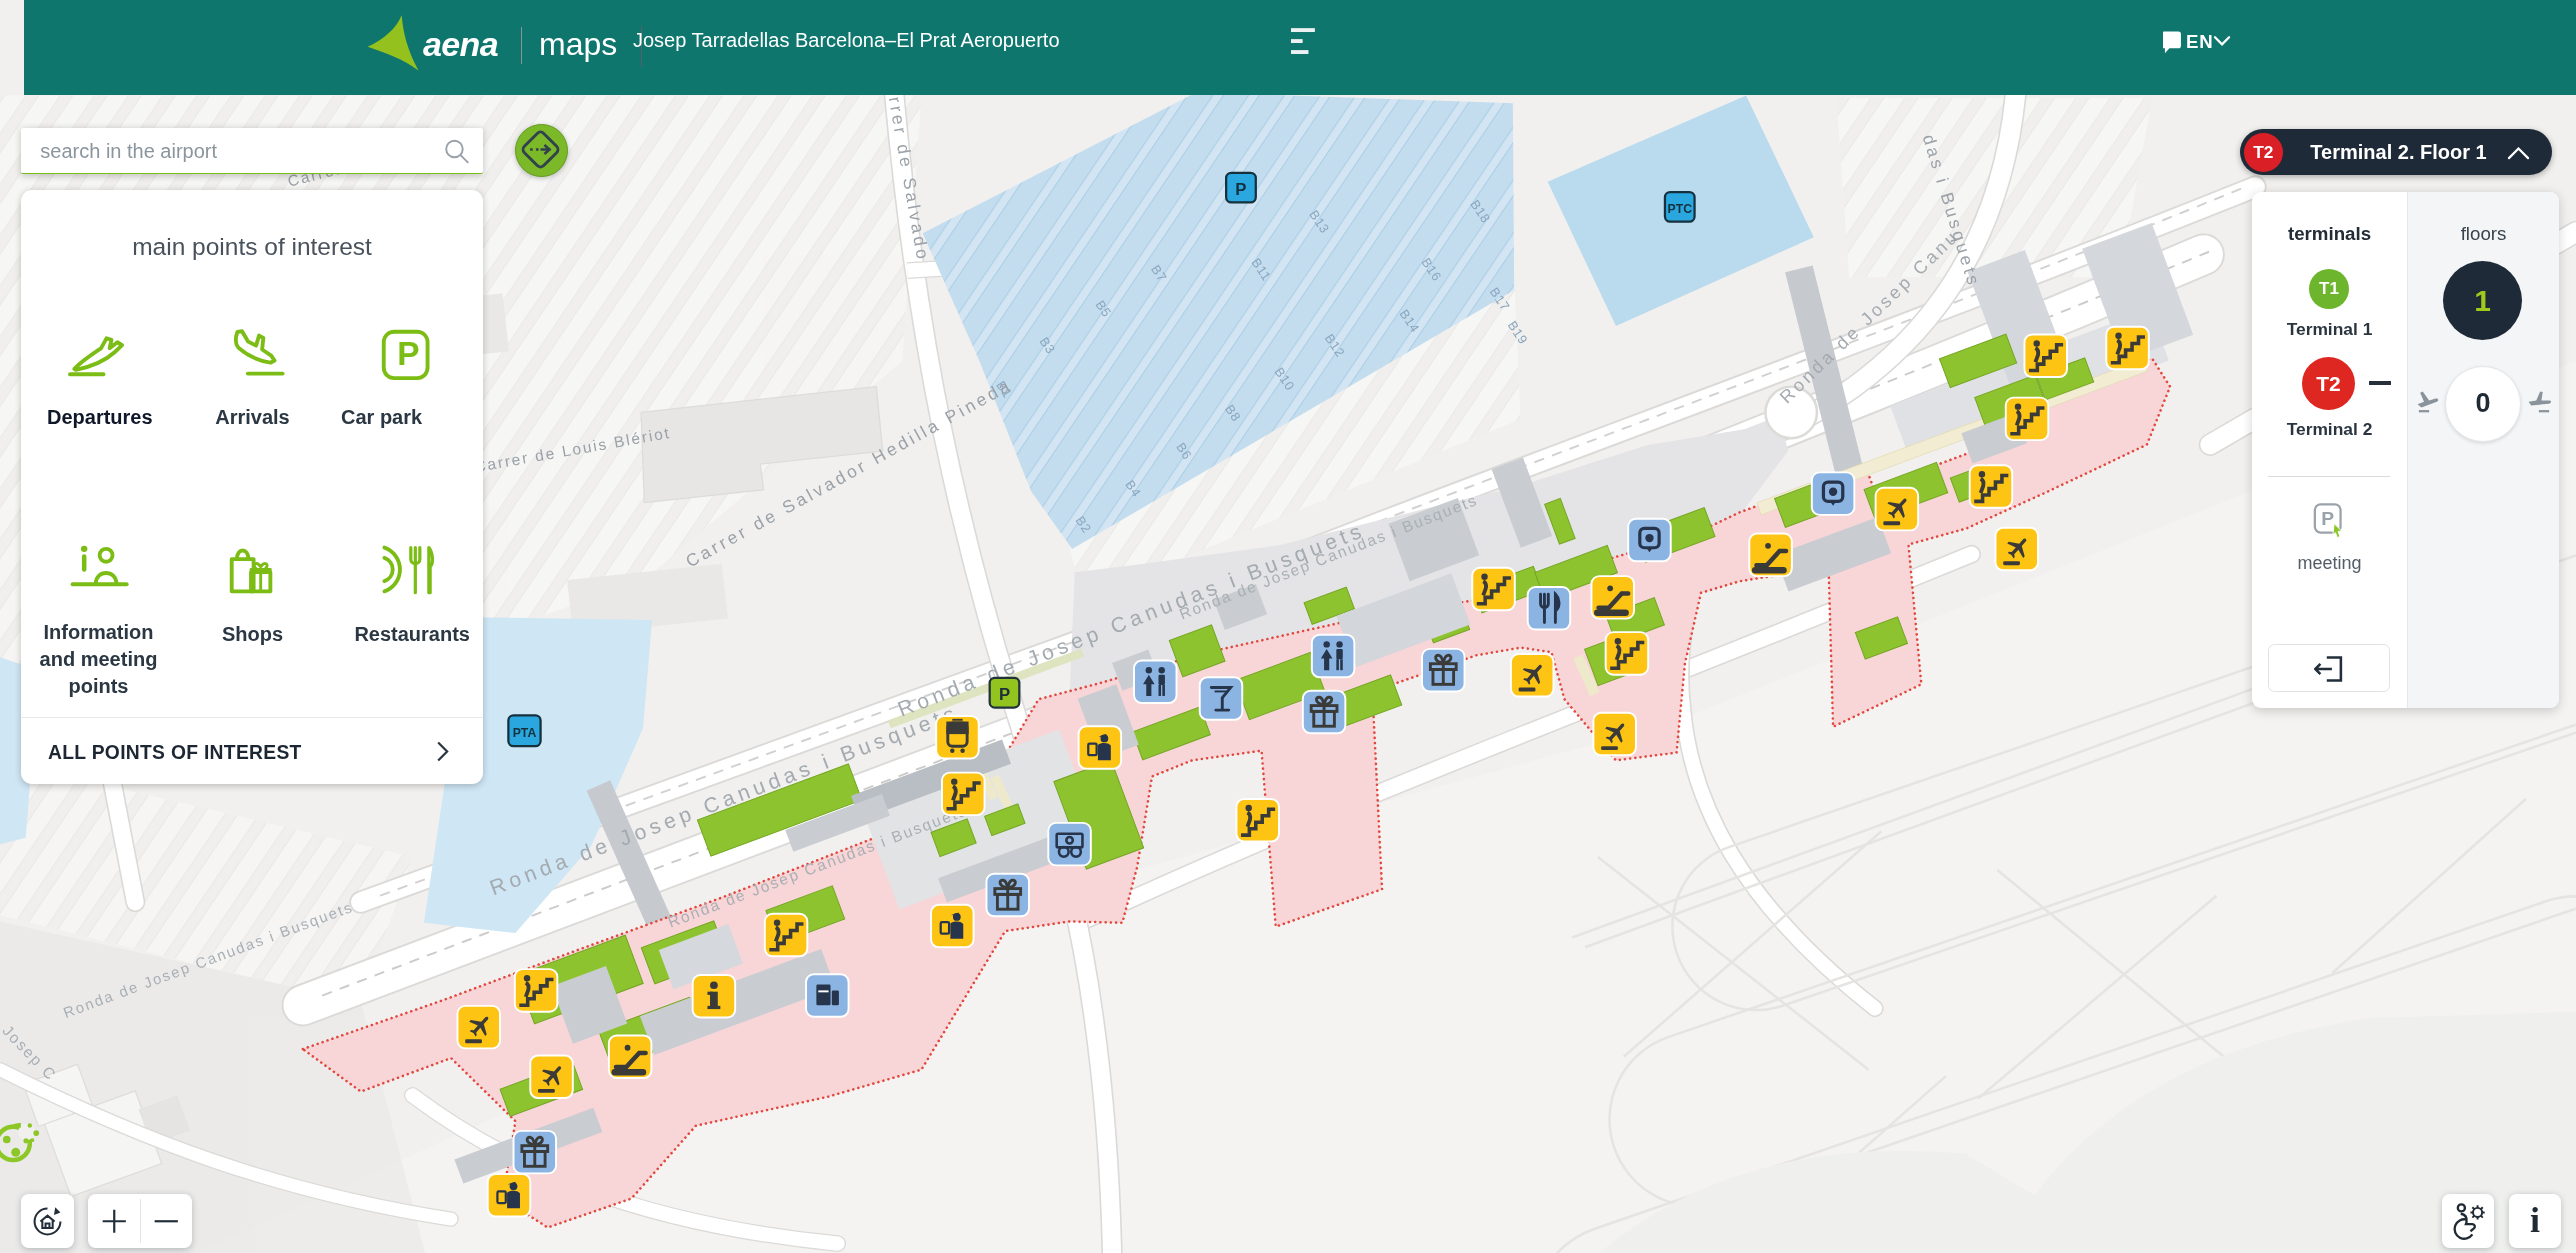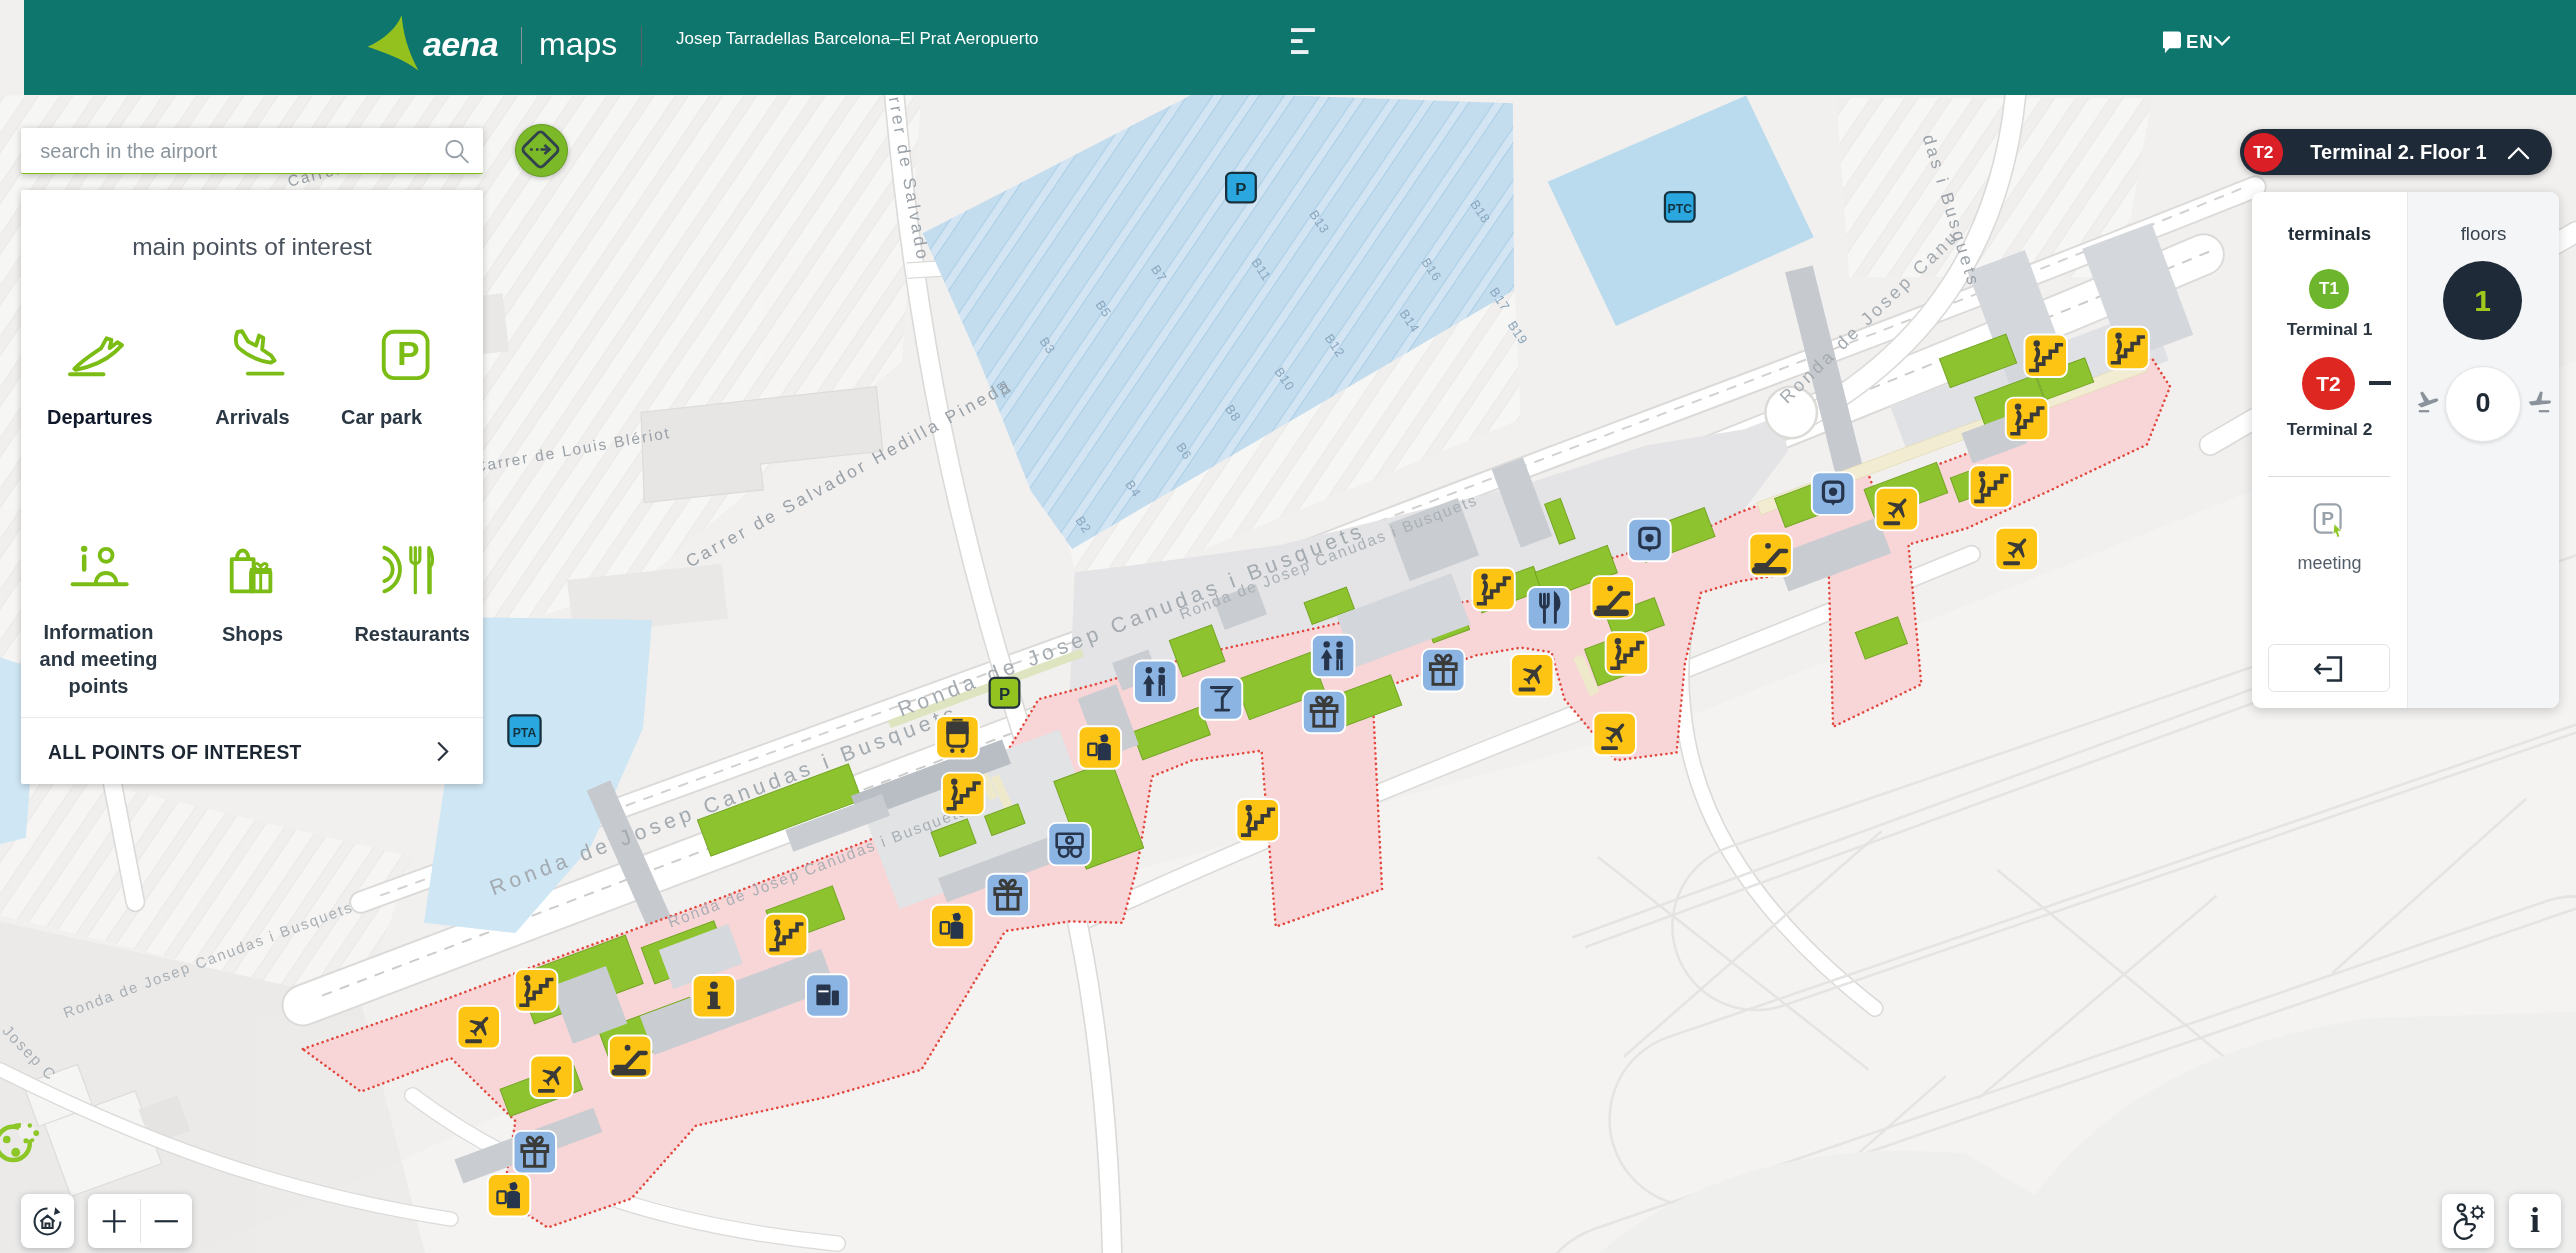--- a/index.html
+++ b/index.html
@@ -405,21 +405,21 @@
 </svg></div>
 
 <div id="topbar">
   <svg class="abs" style="left:343px;top:14px" width="54" height="59" viewBox="0 0 84 92">
     <path d="M54,2 C46,22 25,41 1,51 C31,61 57,71 80,88 C62,54 56,28 54,2 Z" fill="#94c11e"></path>
   </svg>
   <div class="abs" style="left:399px;top:24.5px;color:#fff;font-size:34px;font-weight:bold;font-style:italic;letter-spacing:-0.6px">aena</div>
   <div class="abs" style="left:497px;top:27px;width:1.3px;height:37px;background:#8a939c"></div>
   <div class="abs" style="left:515px;top:26px;color:#fff;font-size:32px;font-weight:300">maps</div>
   <div class="abs" style="left:617px;top:26px;width:1.3px;height:41px;background:#57616c"></div>
-  <div class="abs" style="left:652px;top:29px;color:#fff;font-size:17px;font-weight:500">Josep Tarradellas Barcelona–El Prat Aeropuerto</div>
+  <div class="abs" style="left:609px;top:29px;color:#fff;font-size:20px;font-weight:500">Josep Tarradellas Barcelona–El Prat Aeropuerto</div>
   <svg class="abs" style="left:1267px;top:28px" width="31" height="30" viewBox="0 0 48 46">
       <g fill="#eef1f3">
     <rect x="0" y="0" width="37" height="6"></rect>
         <rect x="0" y="17" width="18" height="6"></rect>
         <rect x="0" y="34" width="27" height="6"></rect>
       </g>
   </svg>
   <svg class="abs" style="left:2139px;top:30px" width="77" height="30" viewBox="0 0 120 46">
     <path d="M2,2 h22 a4,4 0 0 1 4,4 v18 a4,4 0 0 1 -4,4 h-14 l-7,8 v-8 h-1 a4,4 0 0 1 -4,-4 v-18 a4,4 0 0 1 4,-4 Z" fill="#fff"></path>
     <text x="36" y="28" font-size="29" font-weight="bold" fill="#fff" font-family="Liberation Sans" letter-spacing="1">EN</text>
@@ -428,21 +428,21 @@
 </div>
 
 <div class="abs shadow" style="left:21px;top:128px;width:462px;height:46px;background:#fff;border-radius:1.9px;border-bottom:1.9px solid #7cbd15;z-index:10">
   <div class="abs" style="left:19.3px;top:11.6px;font-size:20px;color:#8b959d">search in the airport</div>
   <svg class="abs" style="right:11.6px;top:10.3px" width="28" height="27" viewBox="0 0 44 42">
       <circle cx="18" cy="17" r="13" fill="none" stroke="#98a1a9" stroke-width="3"></circle>
       <path d="M28,27 L39,38" stroke="#98a1a9" stroke-width="3" stroke-linecap="round"></path>
     </svg>
 </div>
 
-<div class="abs shadow" style="left:21px;top:190px;width:462px;height:594px;background:#fff;border-radius:2px;z-index:10">
+<div class="abs shadow" style="left:21px;top:190px;width:462px;height:594px;background:#fff;border-radius:11px;z-index:10">
   <div class="abs" style="left:0;top:43px;width:462px;text-align:center;font-size:24.5px;color:#49525c">main points of interest</div>
   <svg class="abs" style="left:0;top:0" width="462" height="594" fill="none" stroke="#7cbd15" stroke-width="6" stroke-linecap="round" stroke-linejoin="round" viewBox="0 0 717 922">
 
     <g transform="translate(120,254)">
       <g transform="rotate(-14)">
           <path d="M-42,14 C-26,4 -8,-2 6,-7 L18,-20 L25,-16 L19,-4 L33,-10 L39,-4 L25,4 C8,13 -16,17 -40,16 Z"></path>
         </g>
       <path d="M-44,32 L8,32"></path>
     </g>
 

